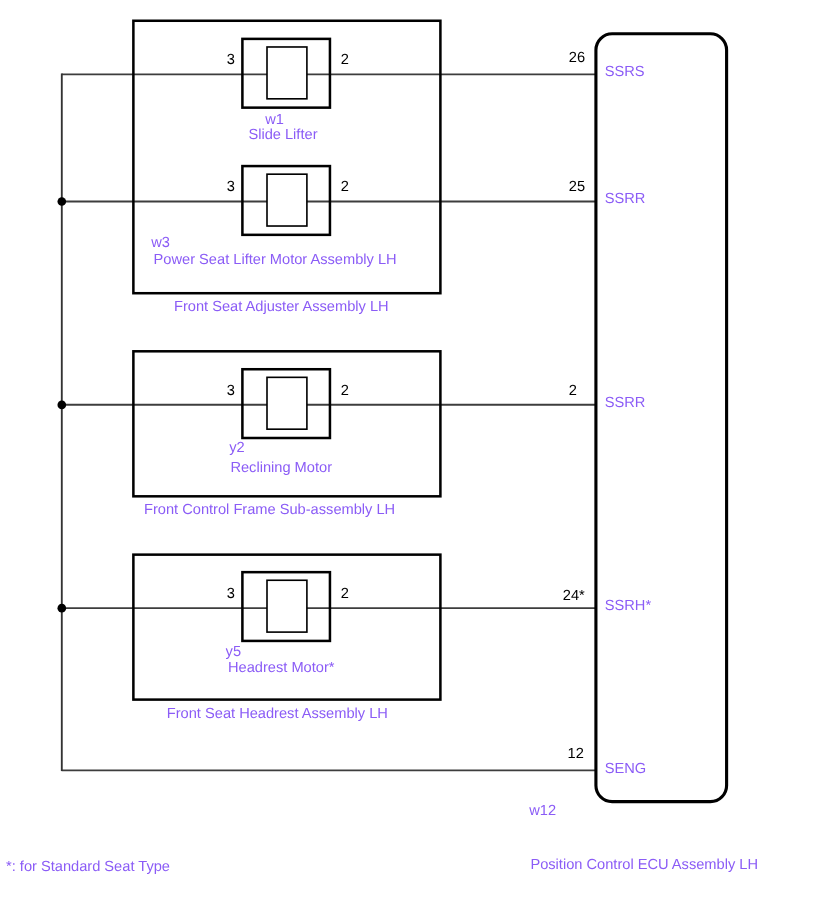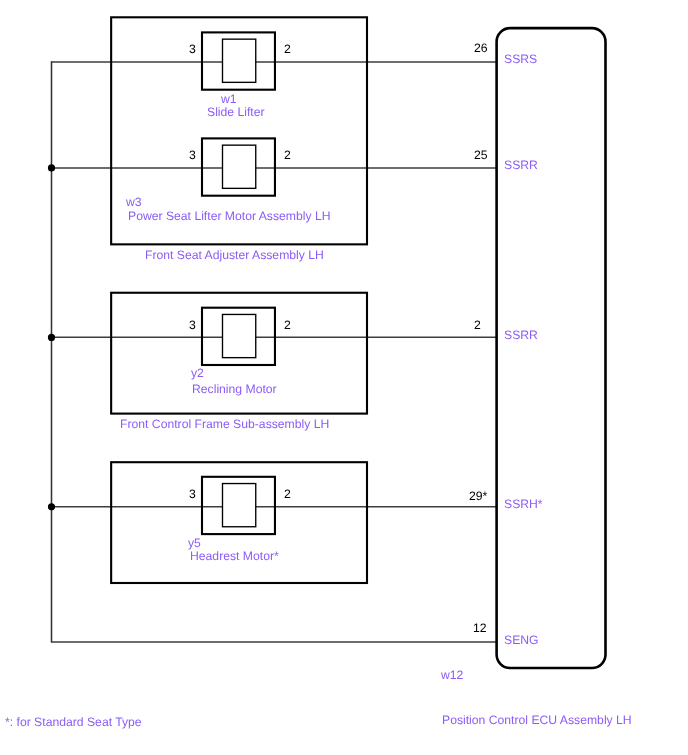--- a/index.html
+++ b/index.html
@@ -69,28 +69,29 @@
 <div class="lbl" style="left:190.8px;top:367.2px;text-align:center;">y2</div>
 <div class="lbl" style="left:191.7px;top:382.9px;">Reclining Motor</div>
 
 <div class="lbl" style="left:120.0px;top:417.9px;">Front Control Frame Sub-assembly LH</div>
 
 <div class="num" style="left:188.8px;top:487.8px;">3</div>
 <div class="num" style="left:283.7px;top:487.9px;">2</div>
 <div class="lbl" style="left:188.2px;top:536.6px;">y5</div>
 <div class="lbl" style="left:189.7px;top:549.9px;">Headrest Motor*</div>
 
+<div class="lbl" style="left:138.8px;top:588.0px;">Front Seat Headrest Assembly LH</div>
 
 <div class="num" style="left:473.9px;top:42.2px;">26</div>
 <div class="lbl" style="left:503.6px;top:53.2px;">SSRS</div>
 <div class="num" style="left:473.8px;top:148.9px;">25</div>
 <div class="lbl" style="left:503.7px;top:159.1px;">SSRR</div>
 <div class="num" style="left:473.9px;top:318.9px;">2</div>
 <div class="lbl" style="left:503.7px;top:328.8px;">SSRR</div>
-<div class="num" style="left:469.4px;top:490.0px;">29*</div>
+<div class="num" style="left:469.4px;top:490.0px;">24*</div>
 <div class="lbl" style="left:503.7px;top:498.1px;">SSRH*</div>
 <div class="num" style="left:473.0px;top:622.2px;">12</div>
 <div class="lbl" style="left:503.7px;top:633.8px;">SENG</div>
 
 <div class="lbl" style="left:440.8px;top:669.3px;">w12</div>
 <div class="lbl" style="left:441.6px;top:685.9px;margin-top:28px;">Position Control ECU Assembly LH</div>
 
 <div class="lbl" style="left:5.3px;top:715.7px;">*: for Standard Seat Type</div>
 
 </div>

